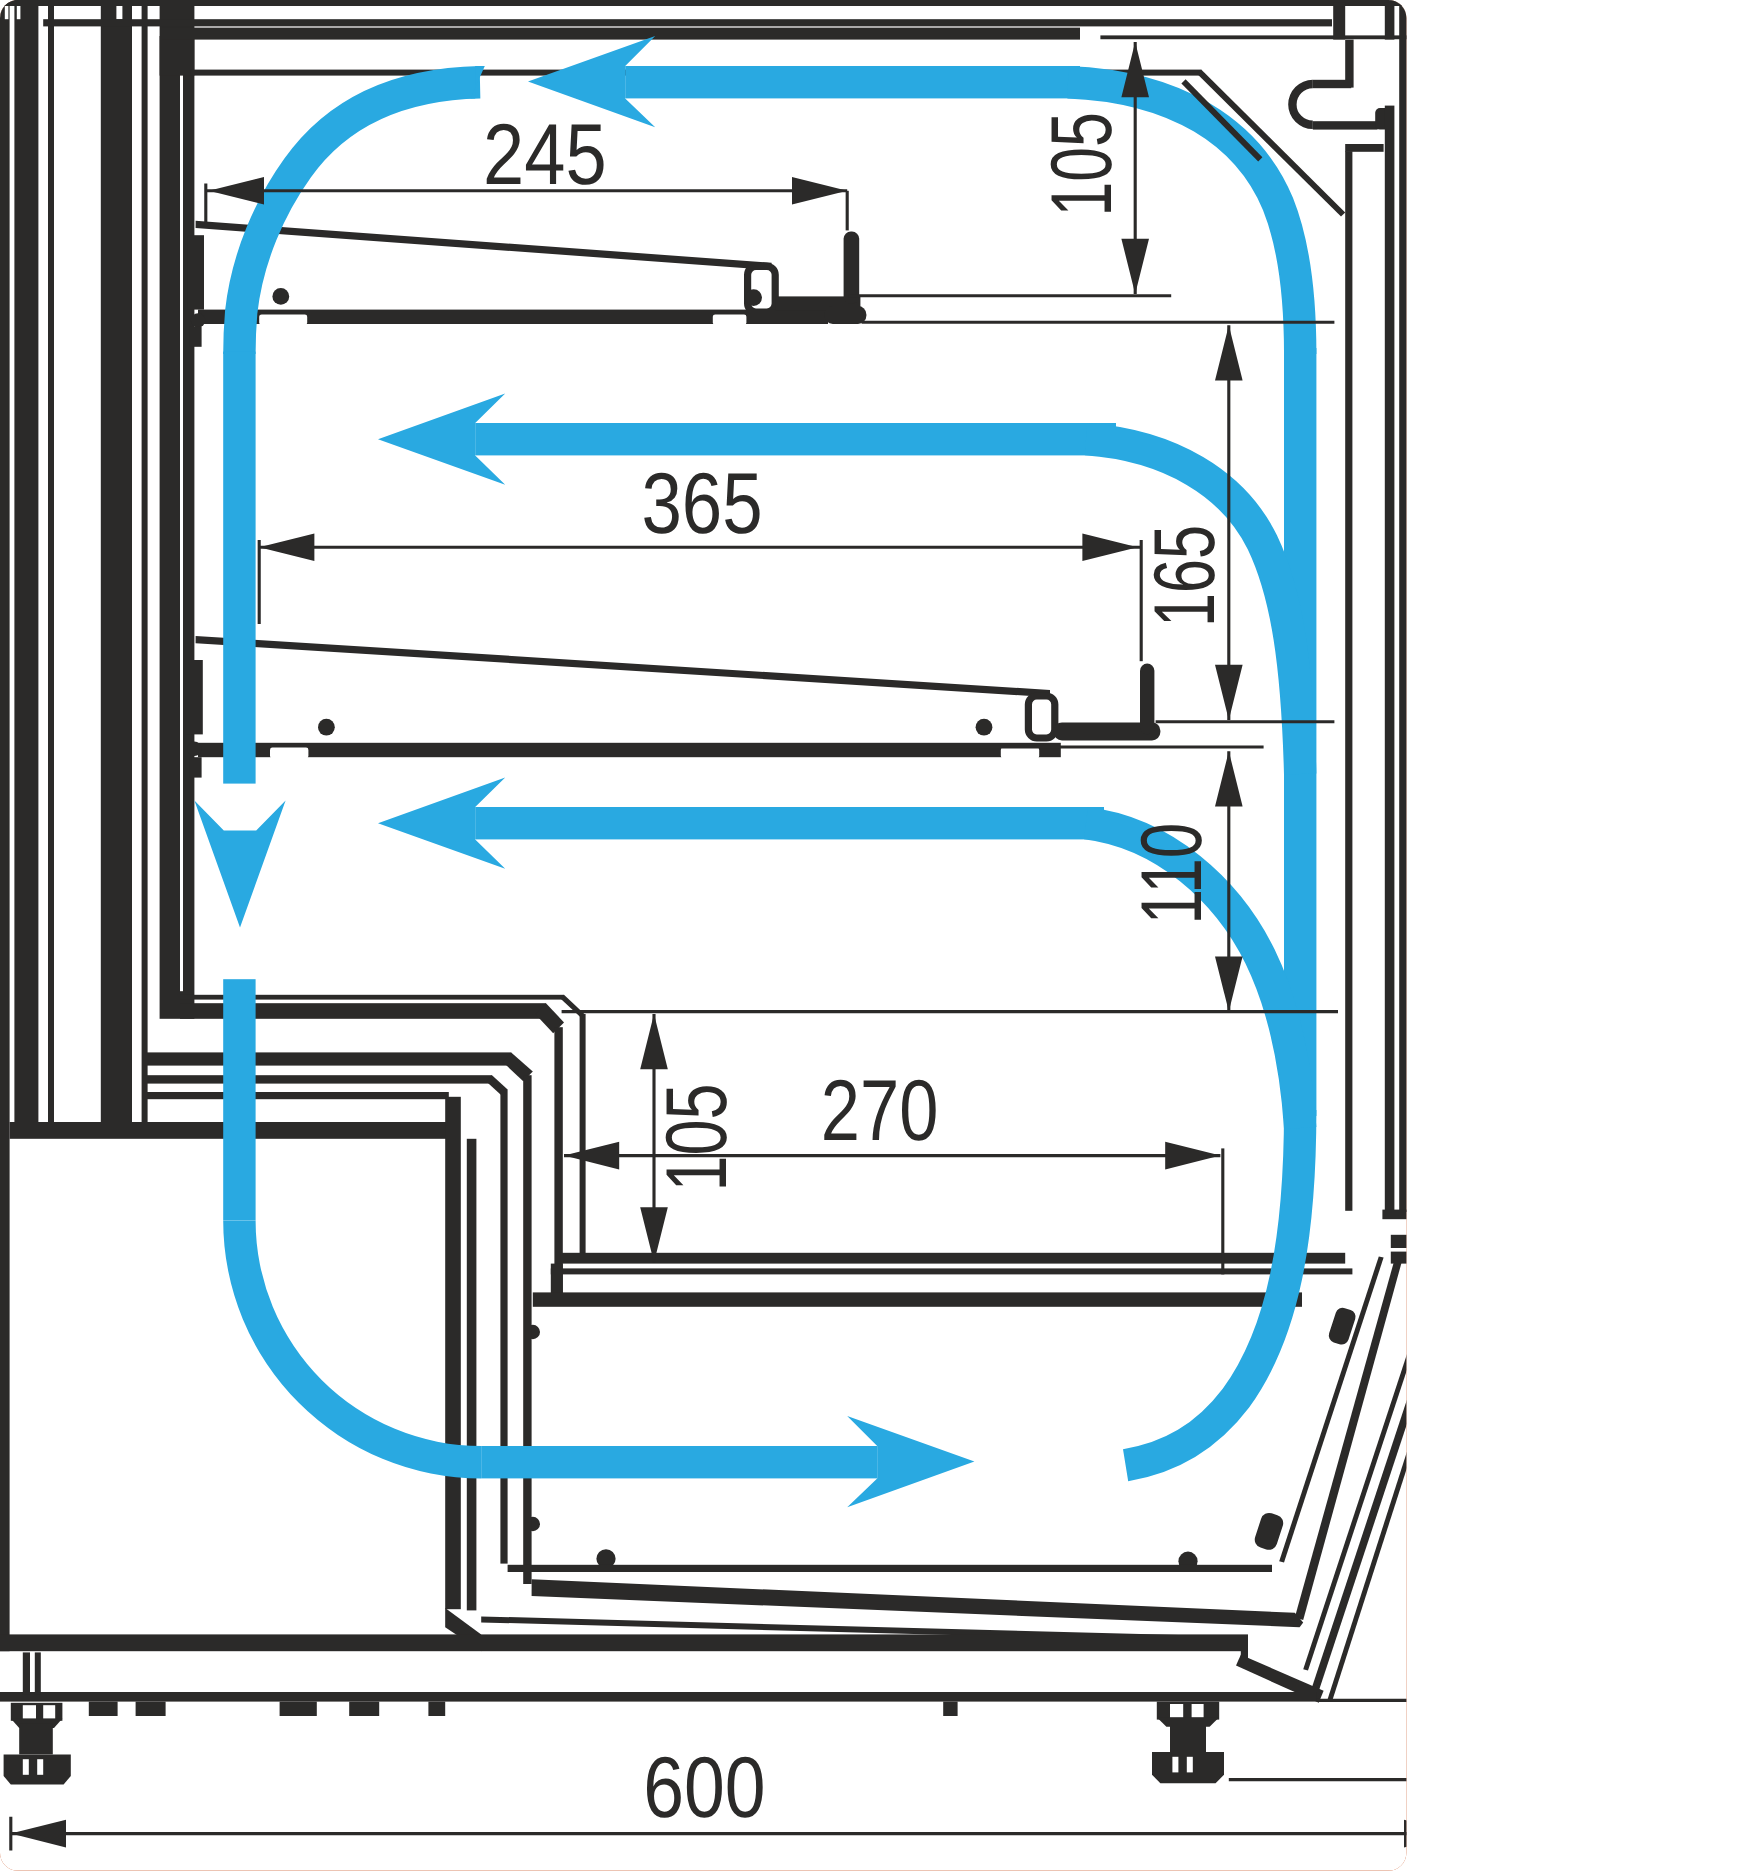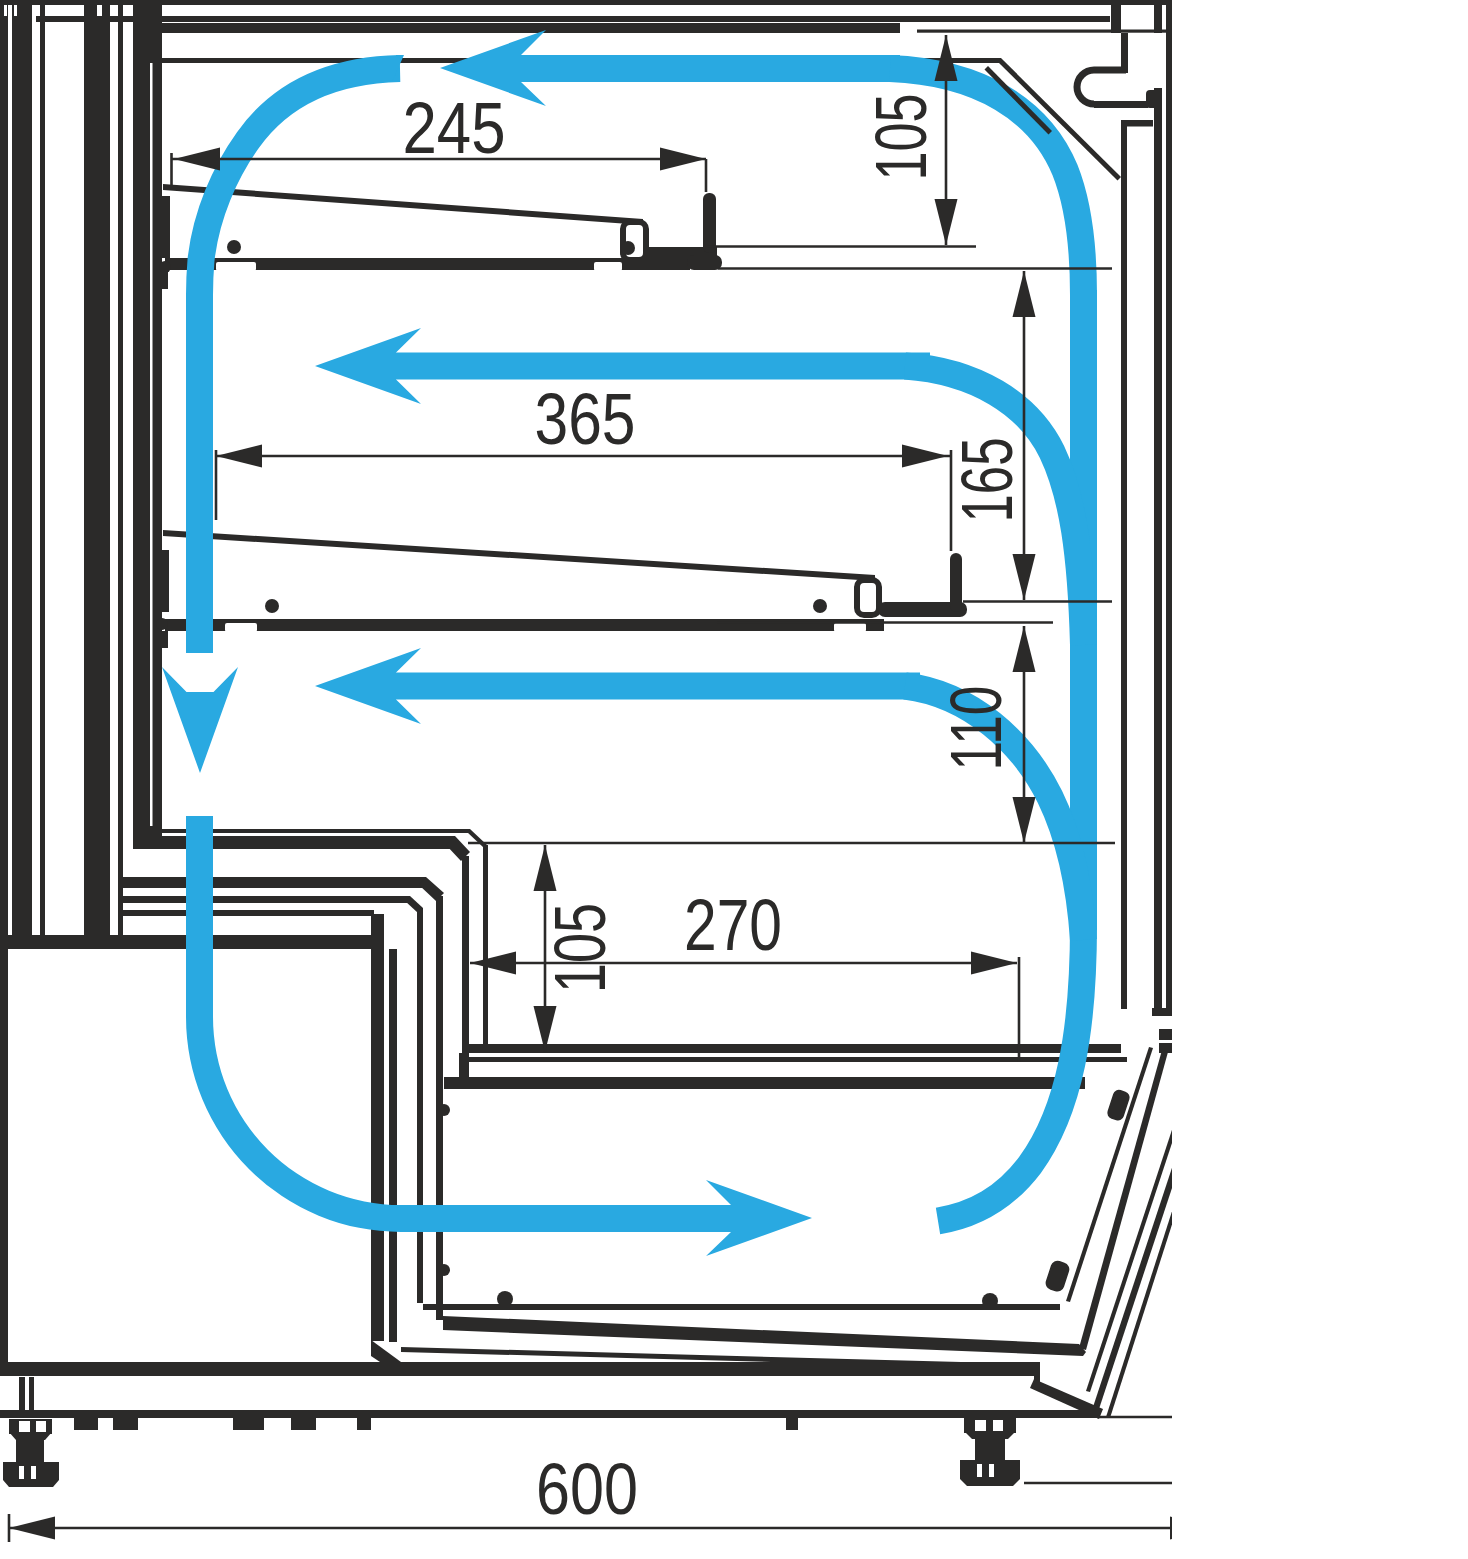--- a/index.html
+++ b/index.html
@@ -1,16 +1,16 @@
 <!DOCTYPE html>
 <html><head>
 <meta charset="utf-8">
 <style>
   html,body{margin:0;padding:0;background:#fff;}
-  #page{position:relative;width:1172px;height:1559px;background:#c2410c;overflow:hidden;}
+  #page{position:relative;width:1172px;height:1559px;background:#c2410c;overflow:hidden;border-radius:15px;}
   svg{position:absolute;top:0;left:0;}
   text{font-family:"Liberation Sans",sans-serif;fill:#2b2a29;}
 </style>
 </head>
 <body>
 <div id="page">
 <svg width="1468" height="1559" viewBox="0 0 1468 1559">
 <defs>
   <g id="dimV">
           <path d="M 0,0 L -11.5,46 L 11.5,46 Z"></path>

